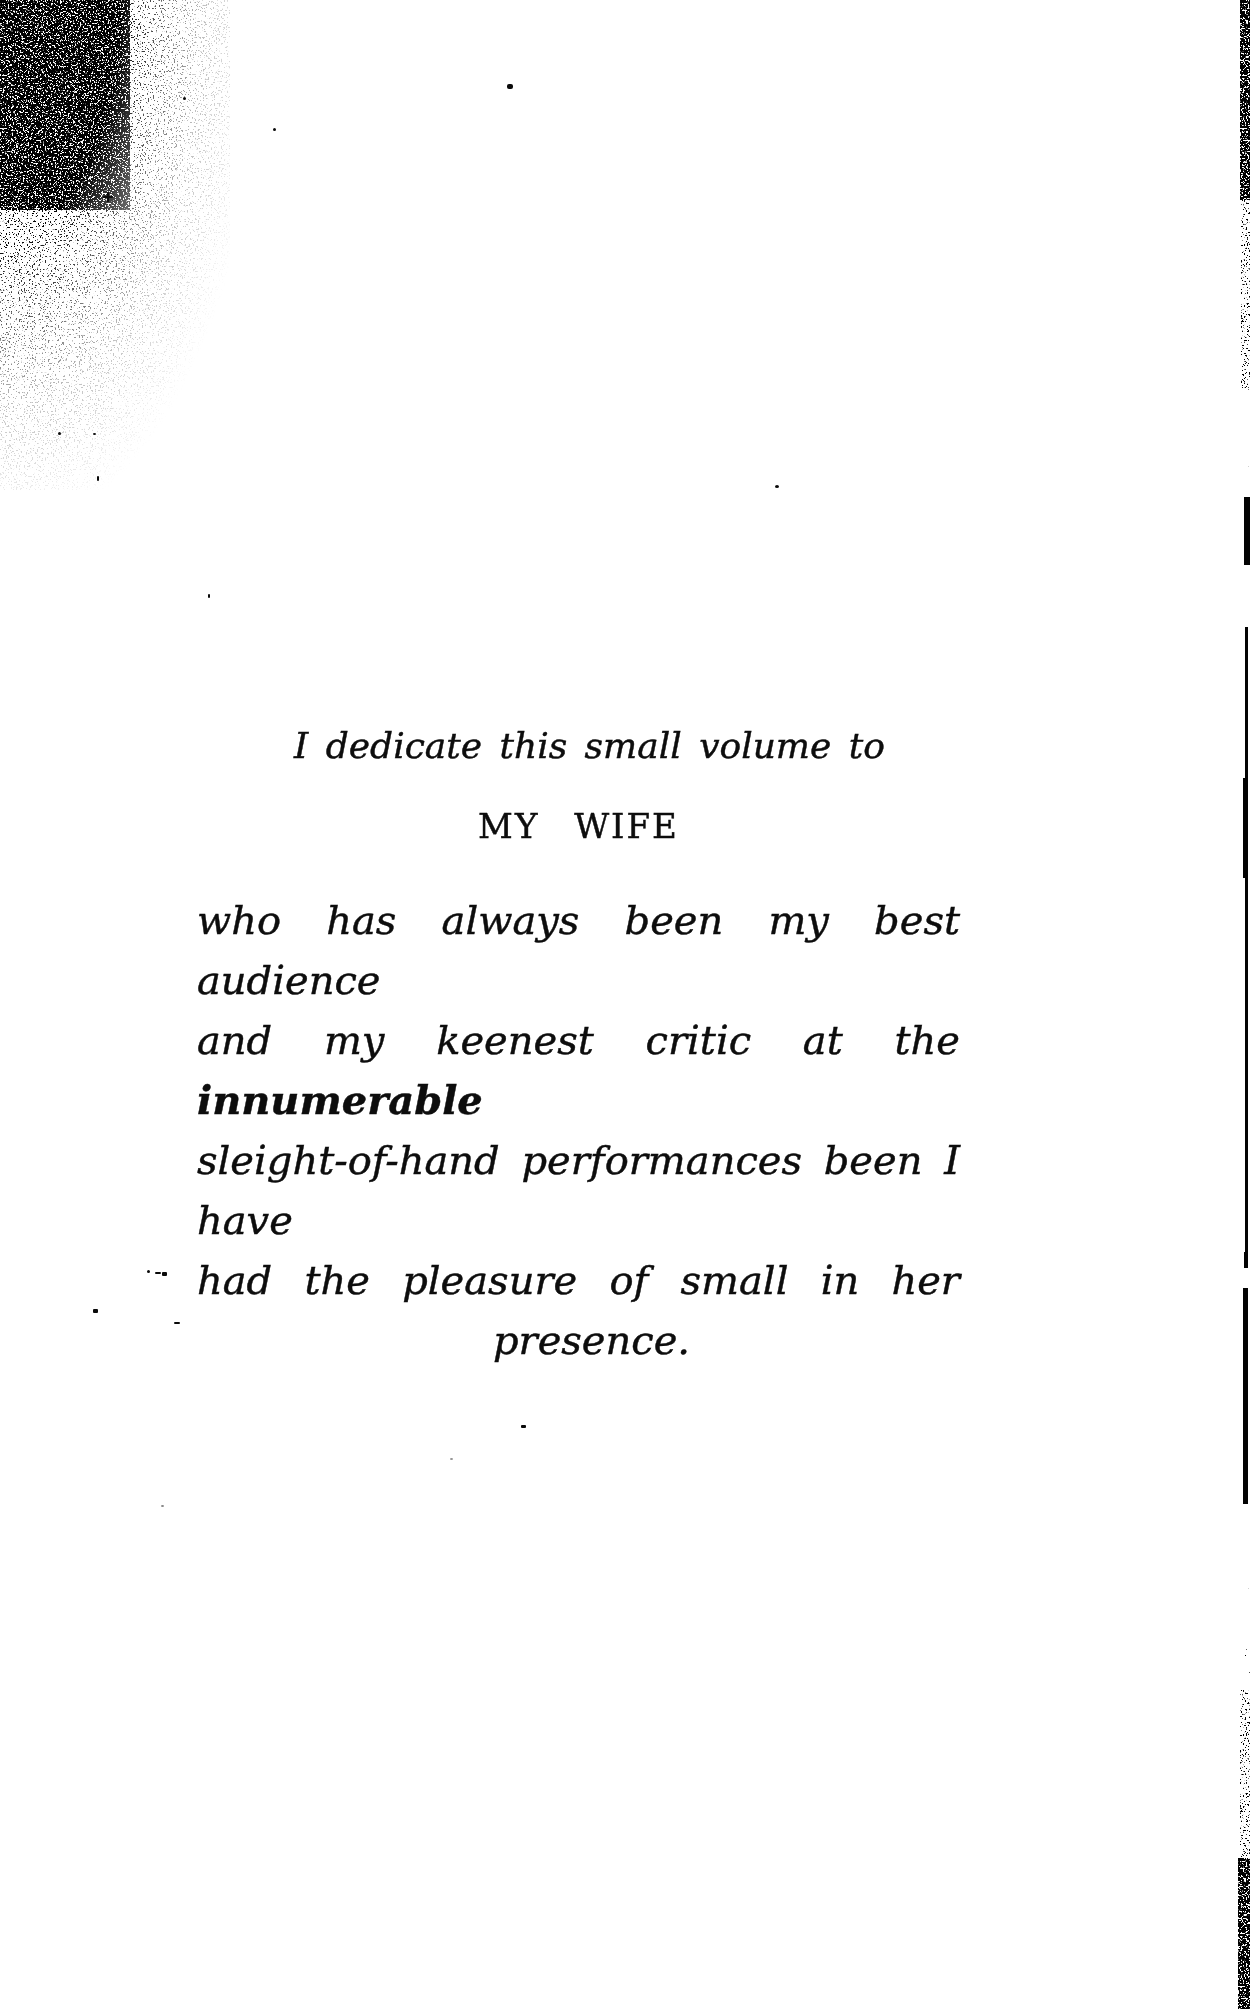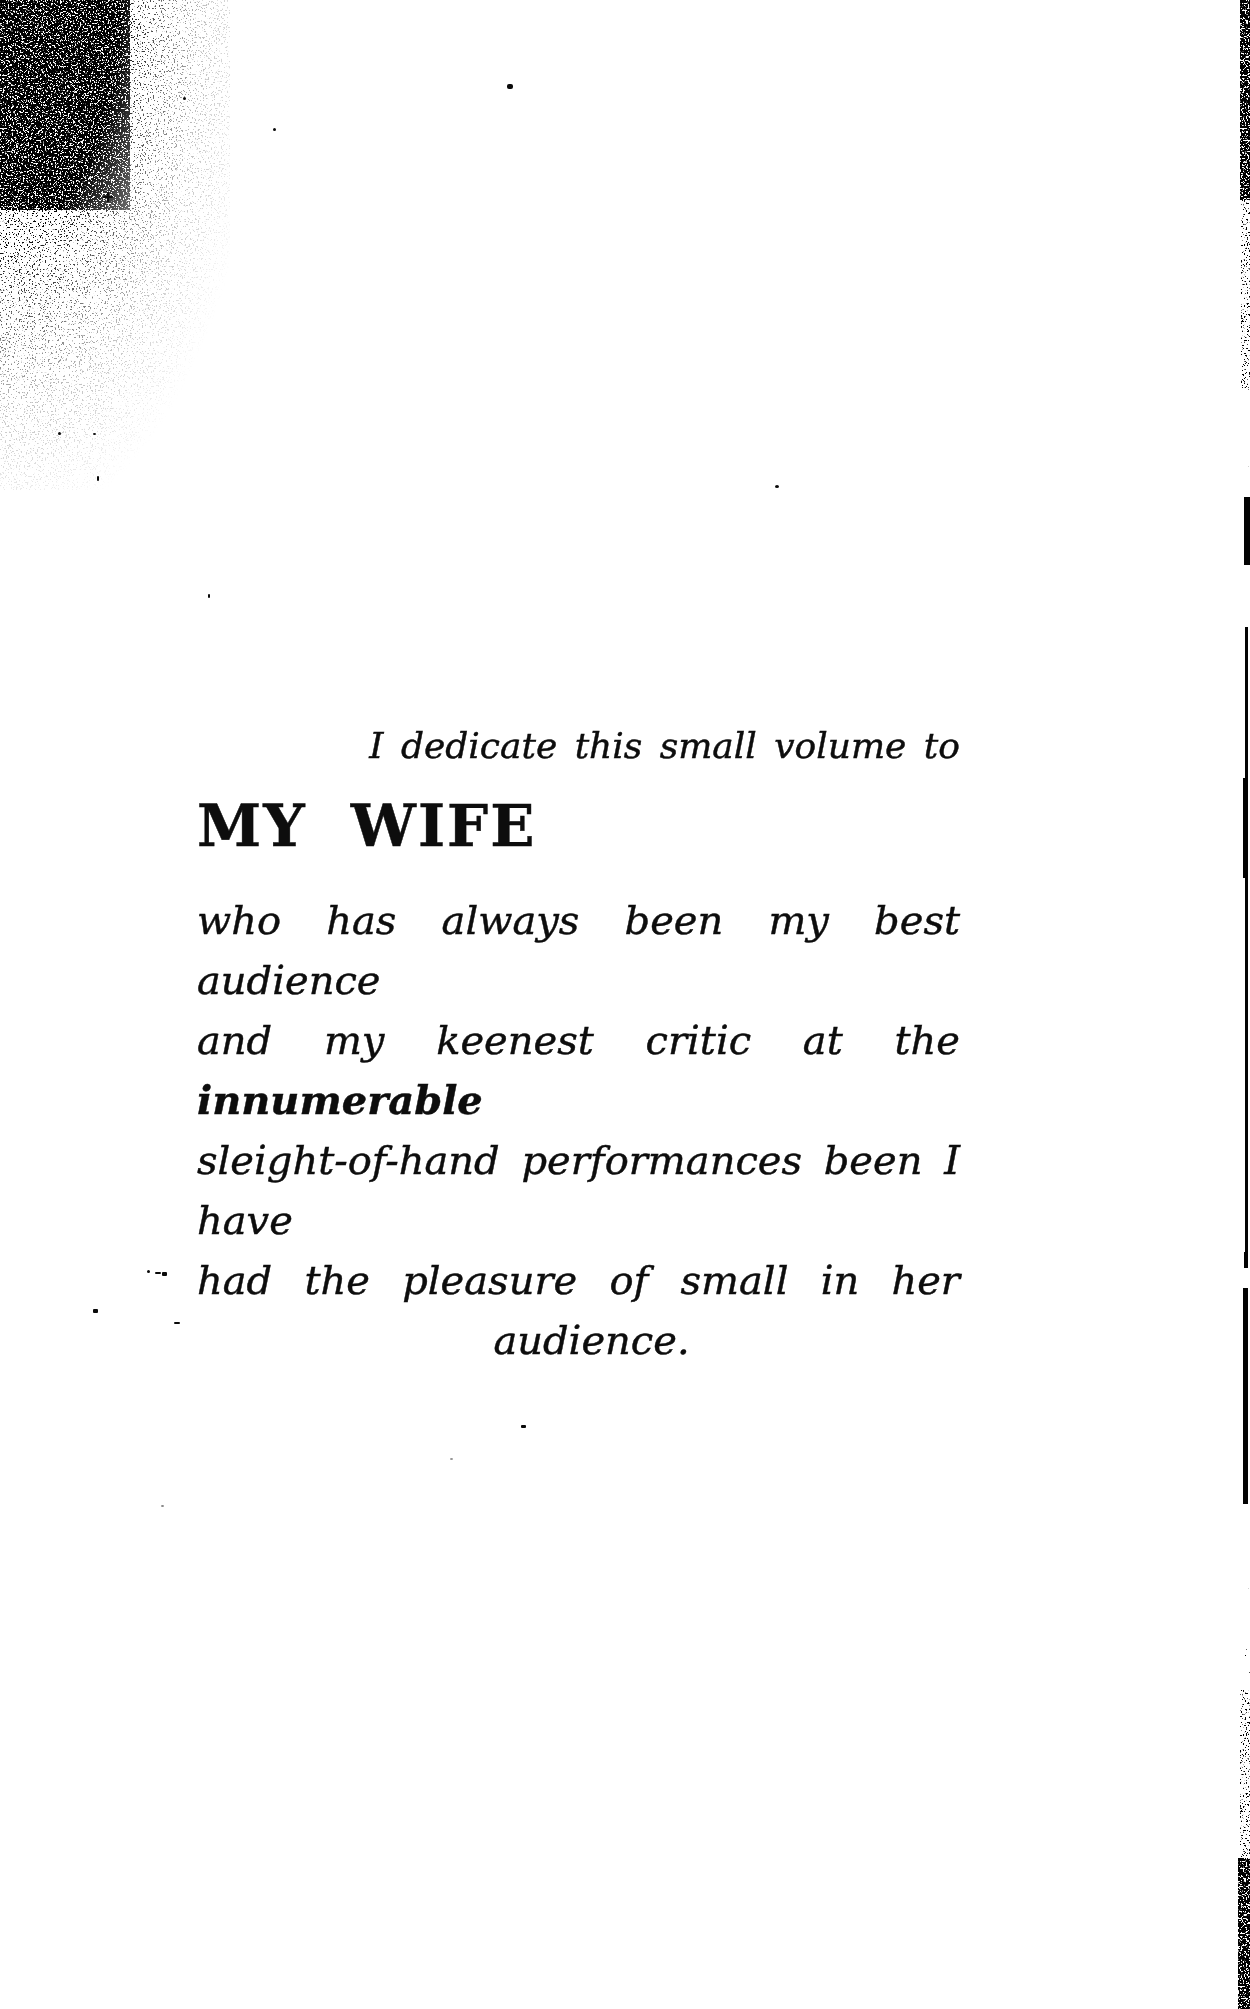--- a/index.html
+++ b/index.html
@@ -23,31 +23,31 @@
     top: 718px;
     width: 763px;
     color: #0d0d0d;
     -webkit-text-stroke: 0.45px #0d0d0d;
   }
   .dedication p, .dedication h1 { margin: 0; padding: 0; }
   .intro {
     font-style: italic;
     font-size: 36px;
     line-height: 56px;
-    text-align: right;
+    text-align: center;
     text-indent: 22px;
     word-spacing: 6px;
   }
   .dedicatee {
     margin-top: 26px !important;
-    font-size: 58px;
-    font-weight: 700;
+    font-size: 34px;
+    font-weight: 400;
     font-style: normal;
     line-height: 52px;
-    text-align: left;
+    text-align: center;
     letter-spacing: 2px;
     word-spacing: 22px;
   }
   .body-lines { margin-top: 38px; }
   .body-line {
     font-style: italic;
     font-size: 40px;
     line-height: 60px;
     text-align: justify;
     text-align-last: justify;
@@ -158,17 +158,17 @@
   <div class="speck" style="left:161px;top:1505px;width:3px;height:2px;opacity:.5"></div>
 
   <main class="dedication">
     <p class="intro">I dedicate this small volume to</p>
     <h1 class="dedicatee">MY WIFE</h1>
     <div class="body-lines">
       <p class="body-line">who has always been my best audience</p>
       <p class="body-line"><span>and my keenest critic at the</span> <span class="bold">innumerable</span></p>
       <p class="body-line">sleight-of-hand performances been I have</p>
       <p class="body-line">had the pleasure of small in her</p>
-      <p class="body-line centered">audience.</p>
+      <p class="body-line centered">presence.</p>
     </div>
   </main>
 
 </div>
 
 </body></html>

